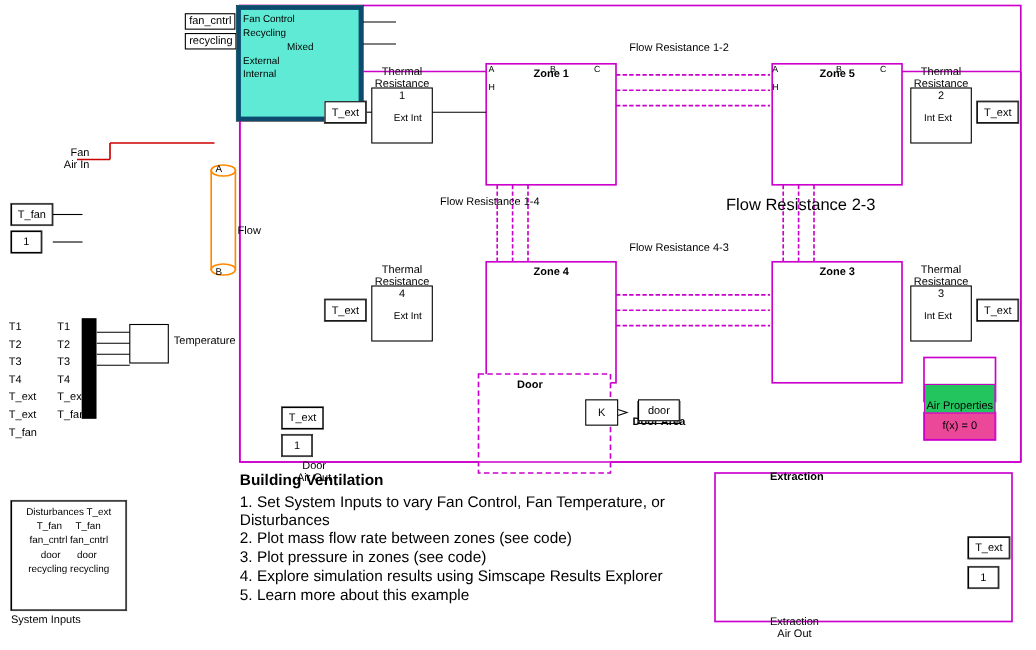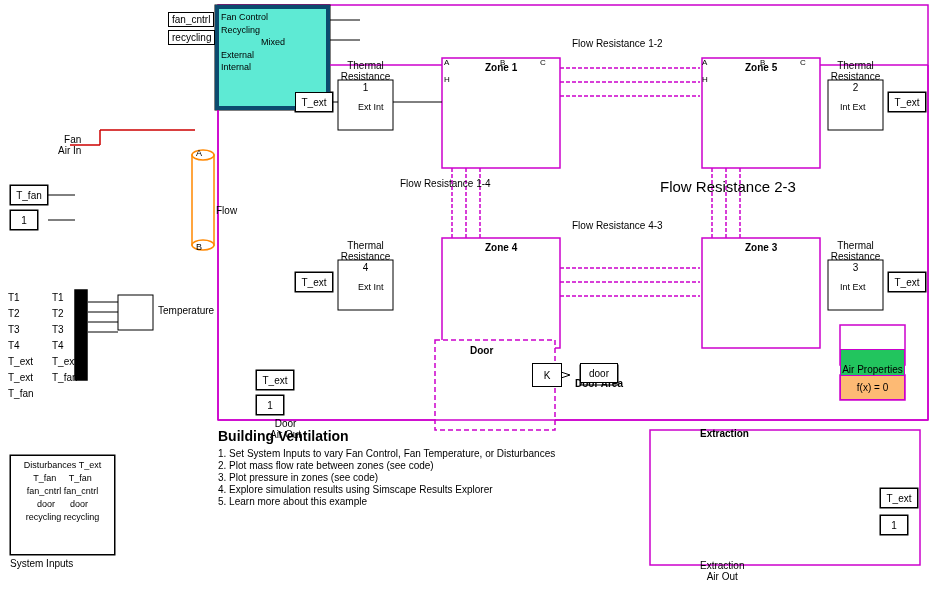--- a/index.html
+++ b/index.html
@@ -43,21 +43,21 @@
       left: 218px;
       top: 428px;
       width: 420px;
     }
     .title-section h2 {
       font-size: 14px;
       font-weight: bold;
       margin-bottom: 4px;
     }
     .title-section p {
-      font-size: 10px;
+      font-size: 14px;
       margin-bottom: 1px;
     }
     .copyright {
       font-size: 10px;
       margin-top: 4px;
     }
   </style>
 </head>
 <body>
 
@@ -254,21 +254,21 @@
   <div style="position:absolute;left:270px;top:418px;font-size:10px;text-align:center;">Door<br>Air Out</div>
 
   <div style="position:absolute;left:575px;top:378px;font-size:10px;font-weight:bold;">Door Area</div>
 
   <div style="position:absolute;left:532px;top:363px;width:30px;height:24px;border:1px solid #000;background:#fff;font-size:10px;display:flex;align-items:center;justify-content:center;">K</div>
 
   <div style="position:absolute;left:580px;top:363px;width:38px;height:20px;border:1px solid #000;background:#fff;font-size:10px;display:flex;align-items:center;justify-content:center;">door</div>
 
   <div style="position:absolute;left:840px;top:325px;width:65px;height:40px;border:1.5px solid #cc00cc;background:#22c55e;font-size:10px;display:flex;align-items:center;justify-content:center;text-align:left;margin-top:24px;">Air Properties</div>
 
-  <div style="position:absolute;left:840px;top:375px;width:65px;height:25px;border:1.5px solid #cc00cc;background:#fdba74;font-size:10px;display:flex;align-items:center;justify-content:center;">f(x) = 0</div>
+  <div style="position:absolute;left:840px;top:375px;width:65px;height:25px;border:1.5px solid #cc00cc;background:#ec4899;font-size:10px;display:flex;align-items:center;justify-content:center;">f(x) = 0</div>
 
   <div style="position:absolute;left:700px;top:428px;font-size:10px;font-weight:bold;">Extraction</div>
 
   <div style="position:absolute;left:700px;top:560px;font-size:10px;text-align:center;">Extraction<br>Air Out</div>
   <div style="position:absolute;left:880px;top:488px;width:38px;height:20px;border:1px solid #000;background:#fff;font-size:10px;display:flex;align-items:center;justify-content:center;">T_ext</div>
   <div style="position:absolute;left:880px;top:515px;width:28px;height:20px;border:1px solid #000;background:#fff;font-size:10px;display:flex;align-items:center;justify-content:center;">1</div>
 
   <div style="position:absolute;left:10px;top:455px;width:105px;height:100px;border:1px solid #000;background:#fff;font-size:9px;padding:3px;">
     <div style="line-height:13px;text-align:center;">
       <div>Disturbances T_ext</div>

